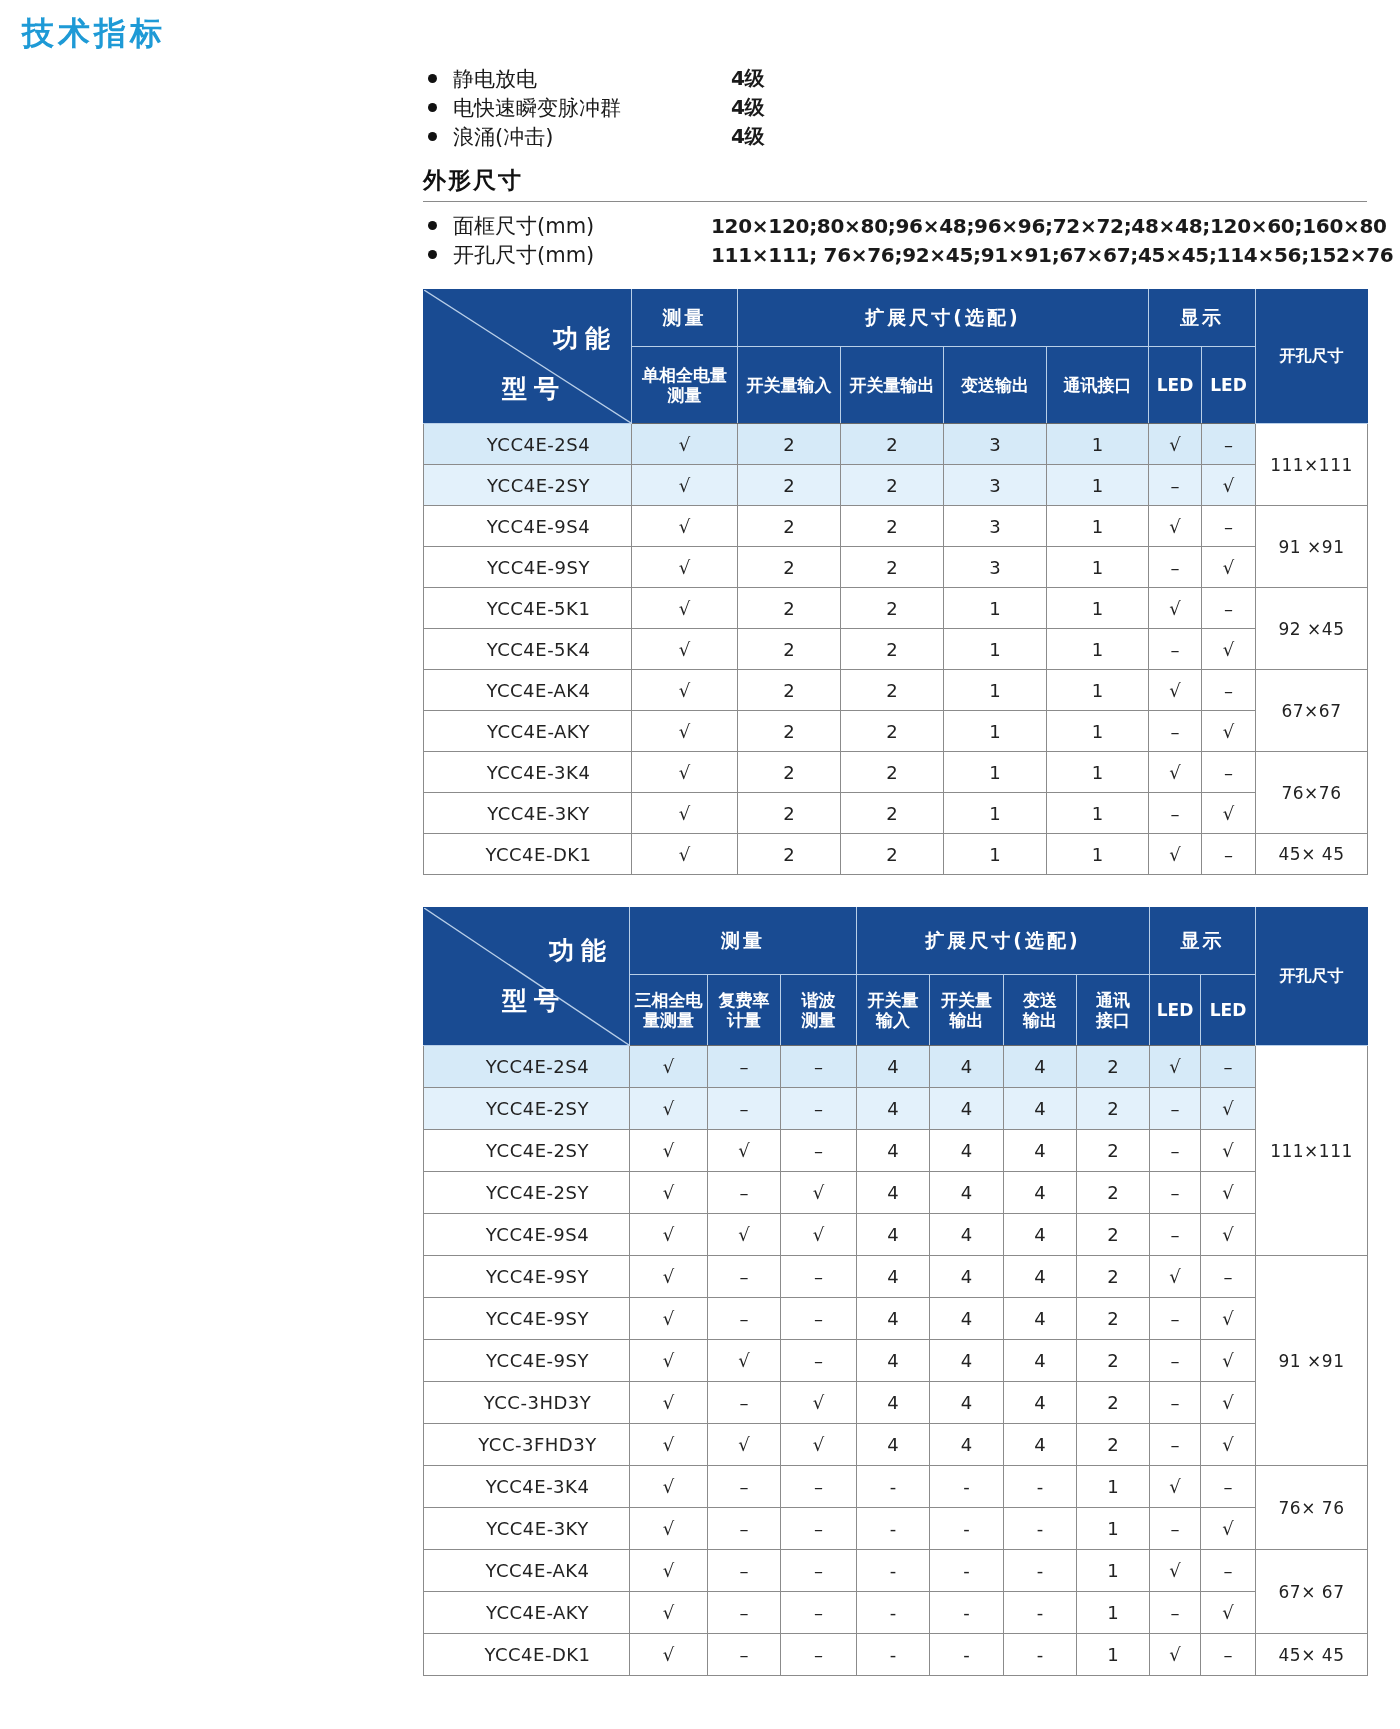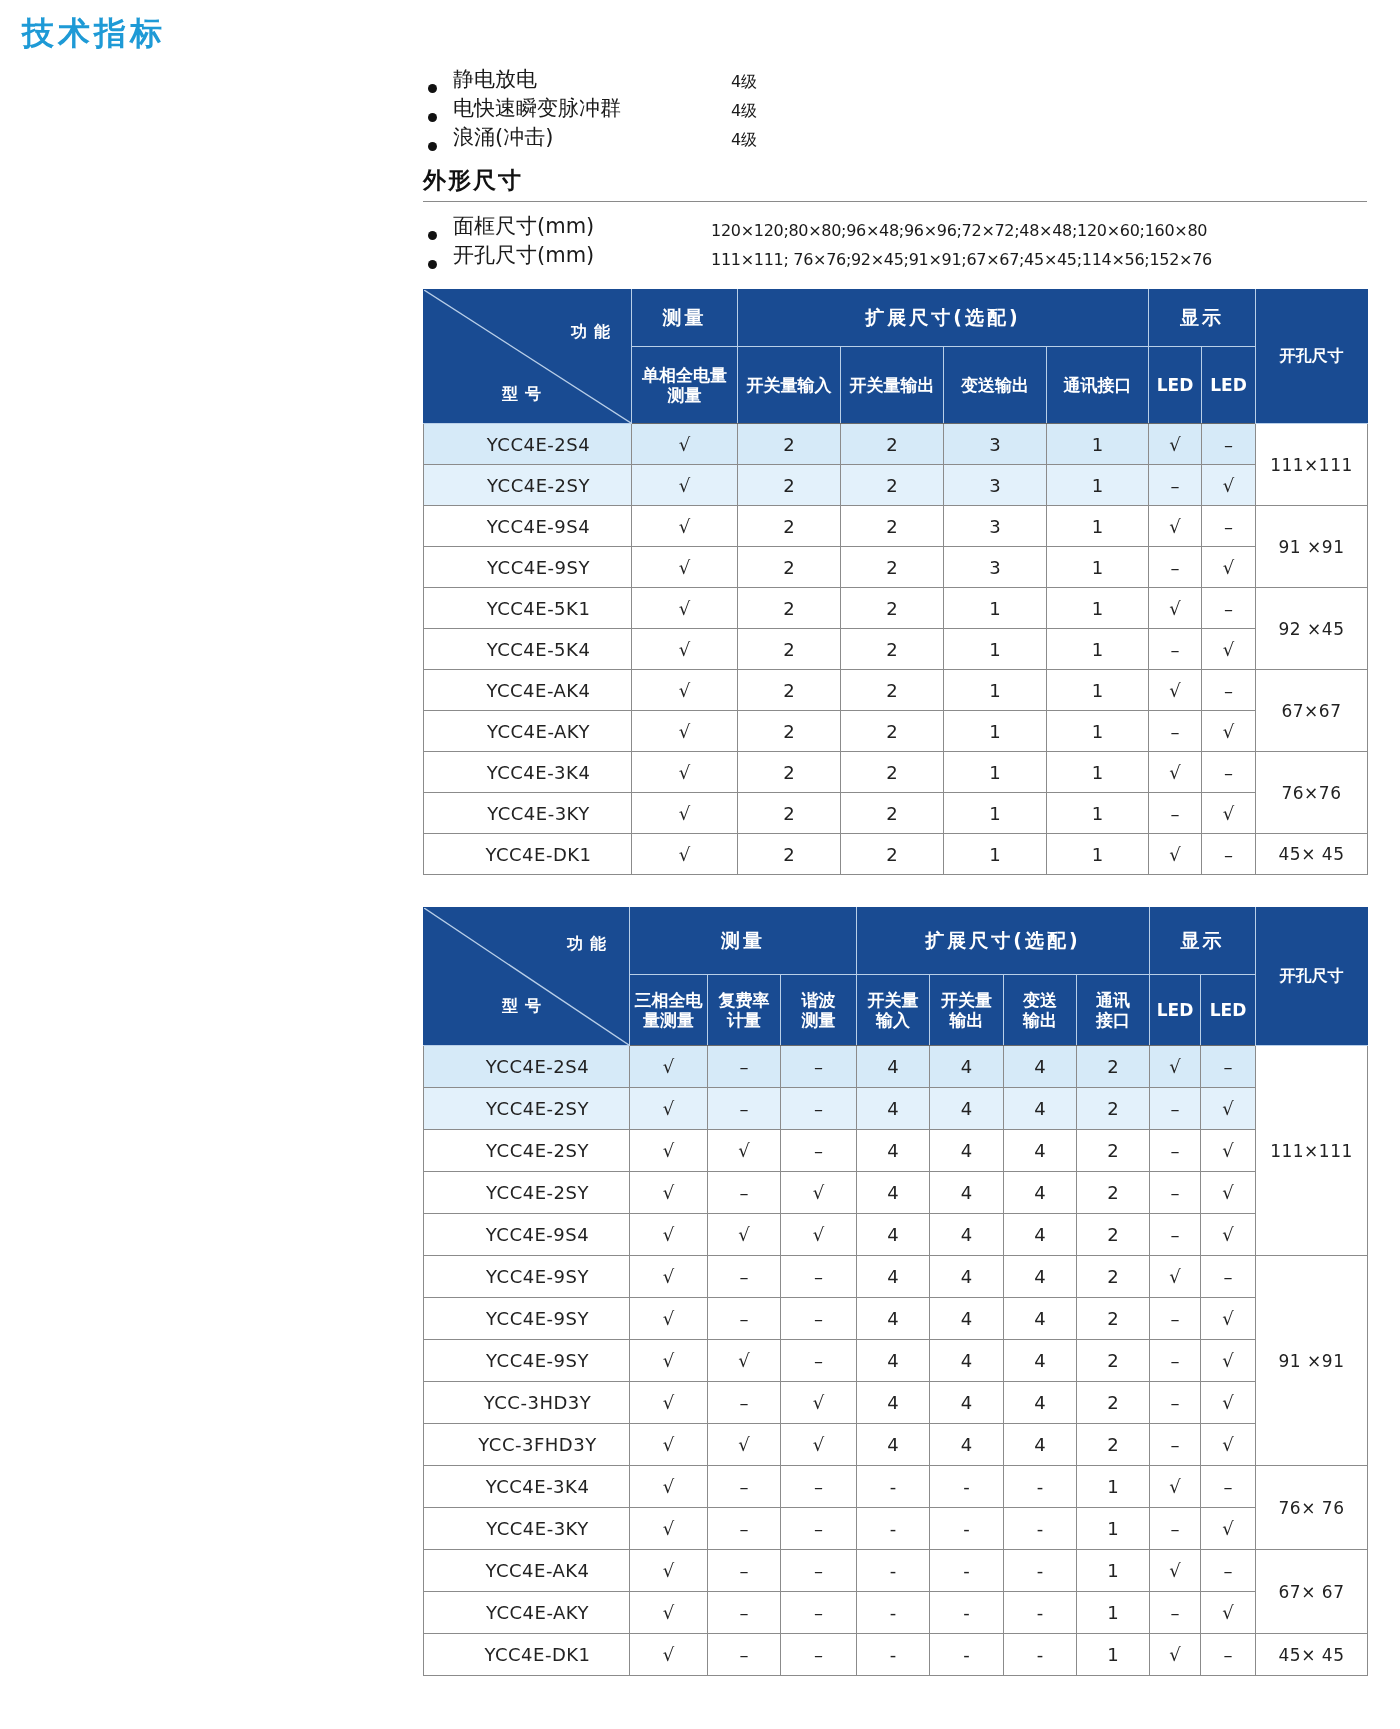--- a/index.html
+++ b/index.html
@@ -13,25 +13,25 @@
     font-size:32px;font-weight:bold;color:var(--title-blue,#1e9ad6);
     letter-spacing:4px;
   }
   .content{position:absolute;left:423px;top:55px;width:944px;}
 
   .sec-title{
     font-size:23px;font-weight:bold;color:#111;
     padding-bottom:5px;border-bottom:1px solid #8a8a8a;letter-spacing:2px;
   }
   .spec-list{margin:9px 0 14px 0;}
-  .spec-item{display:flex;align-items:flex-end;height:29px;padding-left:5px;font-size:21px;}
+  .spec-item{display:flex;align-items:center;height:29px;padding-left:5px;font-size:21px;}
   .bullet{width:9px;height:9px;border-radius:50%;background:#111;margin-right:16px;flex:none;}
   .spec-label{width:258px;flex:none;}
   .emc .spec-label{width:278px;}
-  .spec-value{font-size:16px;letter-spacing:-0.3px;white-space:nowrap;}
+  .spec-value{font-size:20px;letter-spacing:-0.3px;white-space:nowrap;font-weight:bold;}
   .sec-dims{margin-top:14px;}
 
   table.spec{border-collapse:collapse;table-layout:fixed;width:944px;}
   table.spec1{margin-top:20px;}
   table.spec2{margin-top:32px;}
 
   .spec th{
     background:var(--navy,#194b92);color:#fff;font-weight:bold;
     border:1px solid #b9cfe8;text-align:center;vertical-align:middle;
     white-space:pre-line;padding:0;
@@ -45,21 +45,21 @@
   .spec1 .group-row th{height:56px;}
   .spec1 .sub-row th{height:76px;}
   .spec2 .group-row th{height:66px;}
   .spec2 .sub-row th{height:70px;}
   .group-h{font-size:19px;letter-spacing:3px;}
   .sub-h{font-size:17px;line-height:1.2;letter-spacing:0;}
 
   .corner{position:relative;}
   .corner svg{position:absolute;left:0;top:0;width:100%;height:100%;display:block;}
   .corner .corner-fn,.corner .corner-mod{
-    position:absolute;font-size:16px;letter-spacing:7px;white-space:nowrap;
+    position:absolute;font-size:25px;letter-spacing:7px;white-space:nowrap;
   }
   .spec1 .corner-fn{top:32px;right:14px;}
   .spec1 .corner-mod{bottom:18px;left:78px;}
   .spec2 .corner-fn{top:26px;right:16px;}
   .spec2 .corner-mod{bottom:28px;left:78px;}
 
   .spec td{
     border:1px solid #8b8b8b;text-align:center;vertical-align:middle;
     font-size:18px;color:#222;background:#fff;padding:0;
   }

